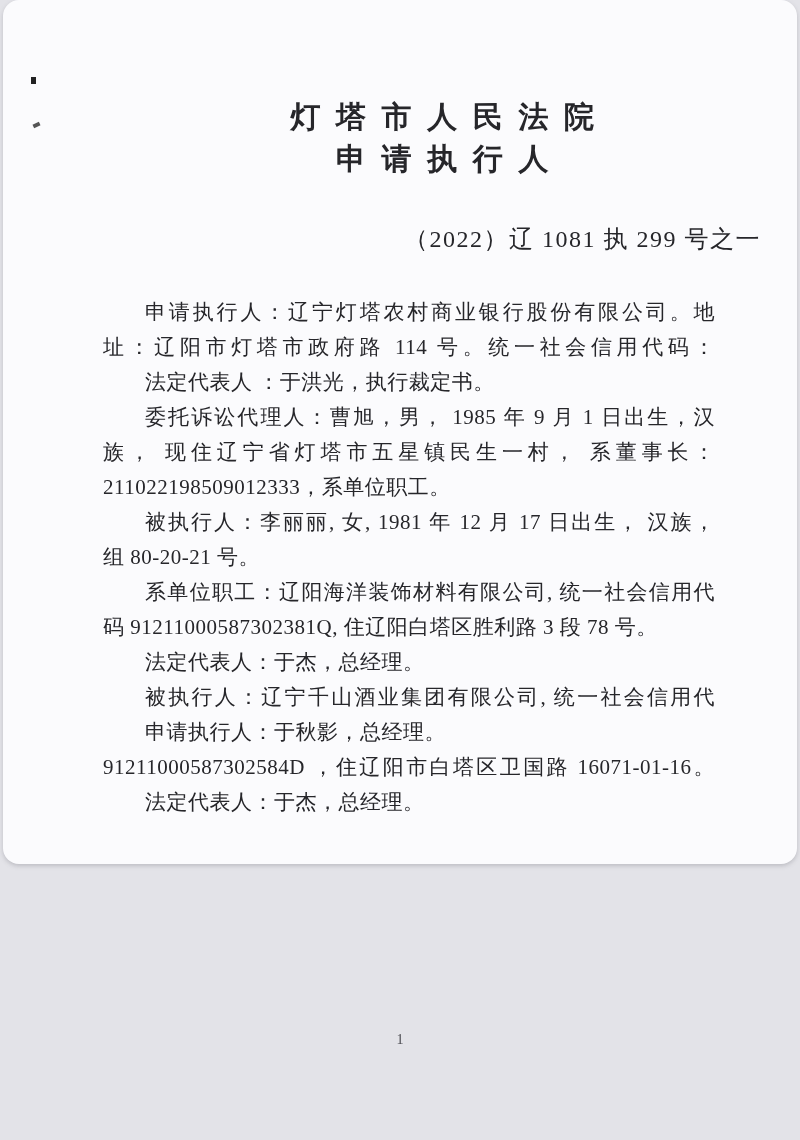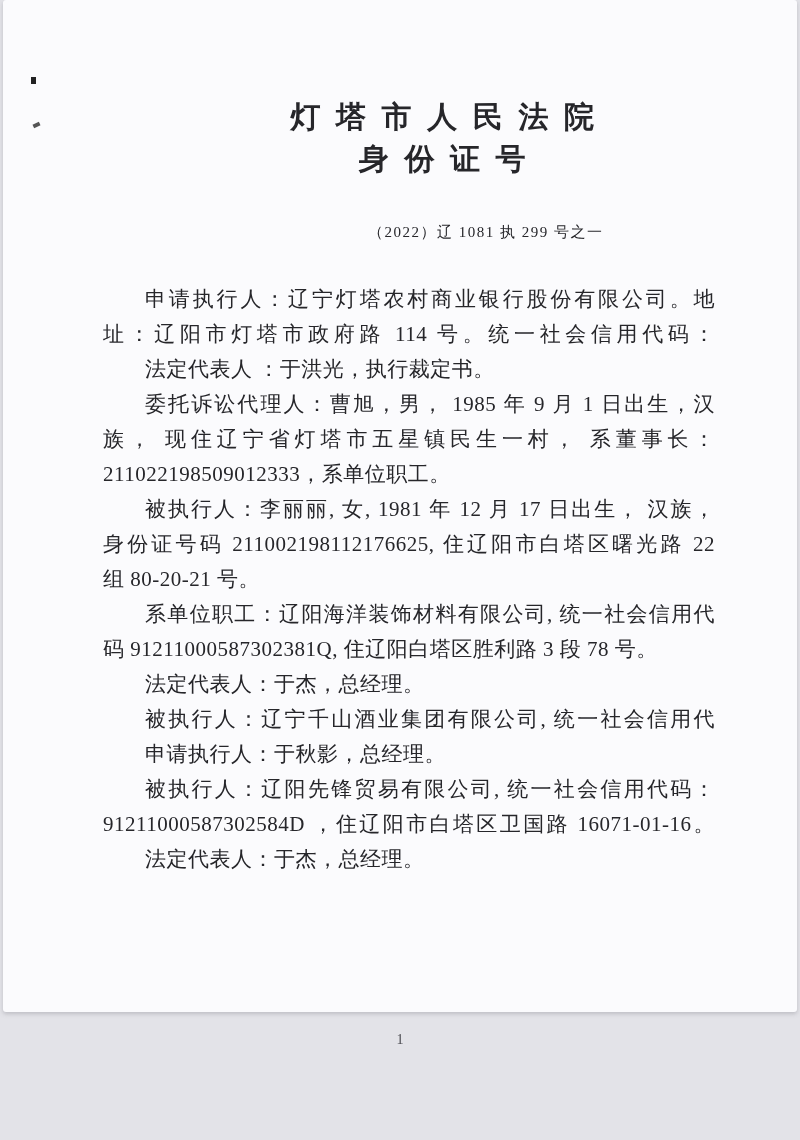--- a/index.html
+++ b/index.html
@@ -7,47 +7,48 @@
   body {
     width: 800px;
     height: 1140px;
     background: #e3e3e8;
     font-family: "Liberation Serif", "DejaVu Serif", serif;
     overflow: hidden;
   }
   .page {
     position: relative;
     width: 794px;
-    height: 1012px;
+    height: 864px;
     margin: 0 auto;
     background: #fbfbfd;
-    border-radius: 3px;
+    border-radius: 16px;
     box-shadow: 0 2px 4px rgba(120,120,130,0.35);
     color: #26262a;
   }
   .ink-speck { position: absolute; background: #222; }
   .speck-1 { left: 28px; top: 77px; width: 5px; height: 7px; }
   .speck-2 { left: 30px; top: 123px; width: 7px; height: 4px; background: #555; transform: rotate(-25deg); }
   .title-block {
     padding-top: 96px;
     padding-left: 100px;
     text-align: center;
   }
   .title-line {
     font-size: 30px;
     font-weight: 700;
     line-height: 42px;
     letter-spacing: 0.52em;
     white-space: nowrap;
   }
   .case-number {
     margin: 43px 0 0 365px;
-    font-size: 15px;
+    font-size: 24px;
     letter-spacing: 1.5px;
     white-space: nowrap;
+    text-align: center;
   }
   .body-text {
     margin: 40px 82px 0 100px;
     width: 612px;
     font-size: 21px;
     line-height: 35px;
     letter-spacing: 0.5px;
   }
   .line { white-space: nowrap; }
   .line.ind { text-indent: 2em; }
@@ -68,39 +69,37 @@
 </style>
 </head>
 <body>
 
 <div class="page">
   <div class="ink-speck speck-1"></div>
   <div class="ink-speck speck-2"></div>
 
   <div class="title-block">
     <div class="title-line">灯塔市人民法院</div>
-    <div class="title-line">身份证号</div>
+    <div class="title-line">申请执行人</div>
   </div>
 
   <div class="case-number">（2022）辽 1081 执 299 号之一</div>
 
   <div class="body-text">
     <div class="line ind j">申请执行人：辽宁灯塔农村商业银行股份有限公司。地</div>
     <div class="line j">址：辽阳市灯塔市政府路 114 号。统一社会信用代码：</div>
     <div class="line ind">法定代表人 ：于洪光，执行裁定书。</div>
     <div class="line ind j">委托诉讼代理人：曹旭，男， 1985 年 9 月 1 日出生，汉</div>
     <div class="line j">族， 现住辽宁省灯塔市五星镇民生一村， 系董事长：</div>
     <div class="line">211022198509012333，系单位职工。</div>
     <div class="line ind j">被执行人：李丽丽, 女, 1981 年 12 月 17 日出生， 汉族，</div>
-    <div class="line j">身份证号码 211002198112176625, 住辽阳市白塔区曙光路 22</div>
     <div class="line">组 80-20-21 号。</div>
     <div class="line ind j">系单位职工：辽阳海洋装饰材料有限公司, 统一社会信用代</div>
     <div class="line">码 91211000587302381Q, 住辽阳白塔区胜利路 3 段 78 号。</div>
     <div class="line ind">法定代表人：于杰，总经理。</div>
     <div class="line ind j">被执行人：辽宁千山酒业集团有限公司, 统一社会信用代</div>
     <div class="line ind">申请执行人：于秋影，总经理。</div>
-    <div class="line ind j">被执行人：辽阳先锋贸易有限公司, 统一社会信用代码：</div>
     <div class="line j">91211000587302584D ，住辽阳市白塔区卫国路 16071-01-16。</div>
     <div class="line ind">法定代表人：于杰，总经理。</div>
   </div>
 
   <div class="page-number">1</div>
 </div>
 
 </body></html>

